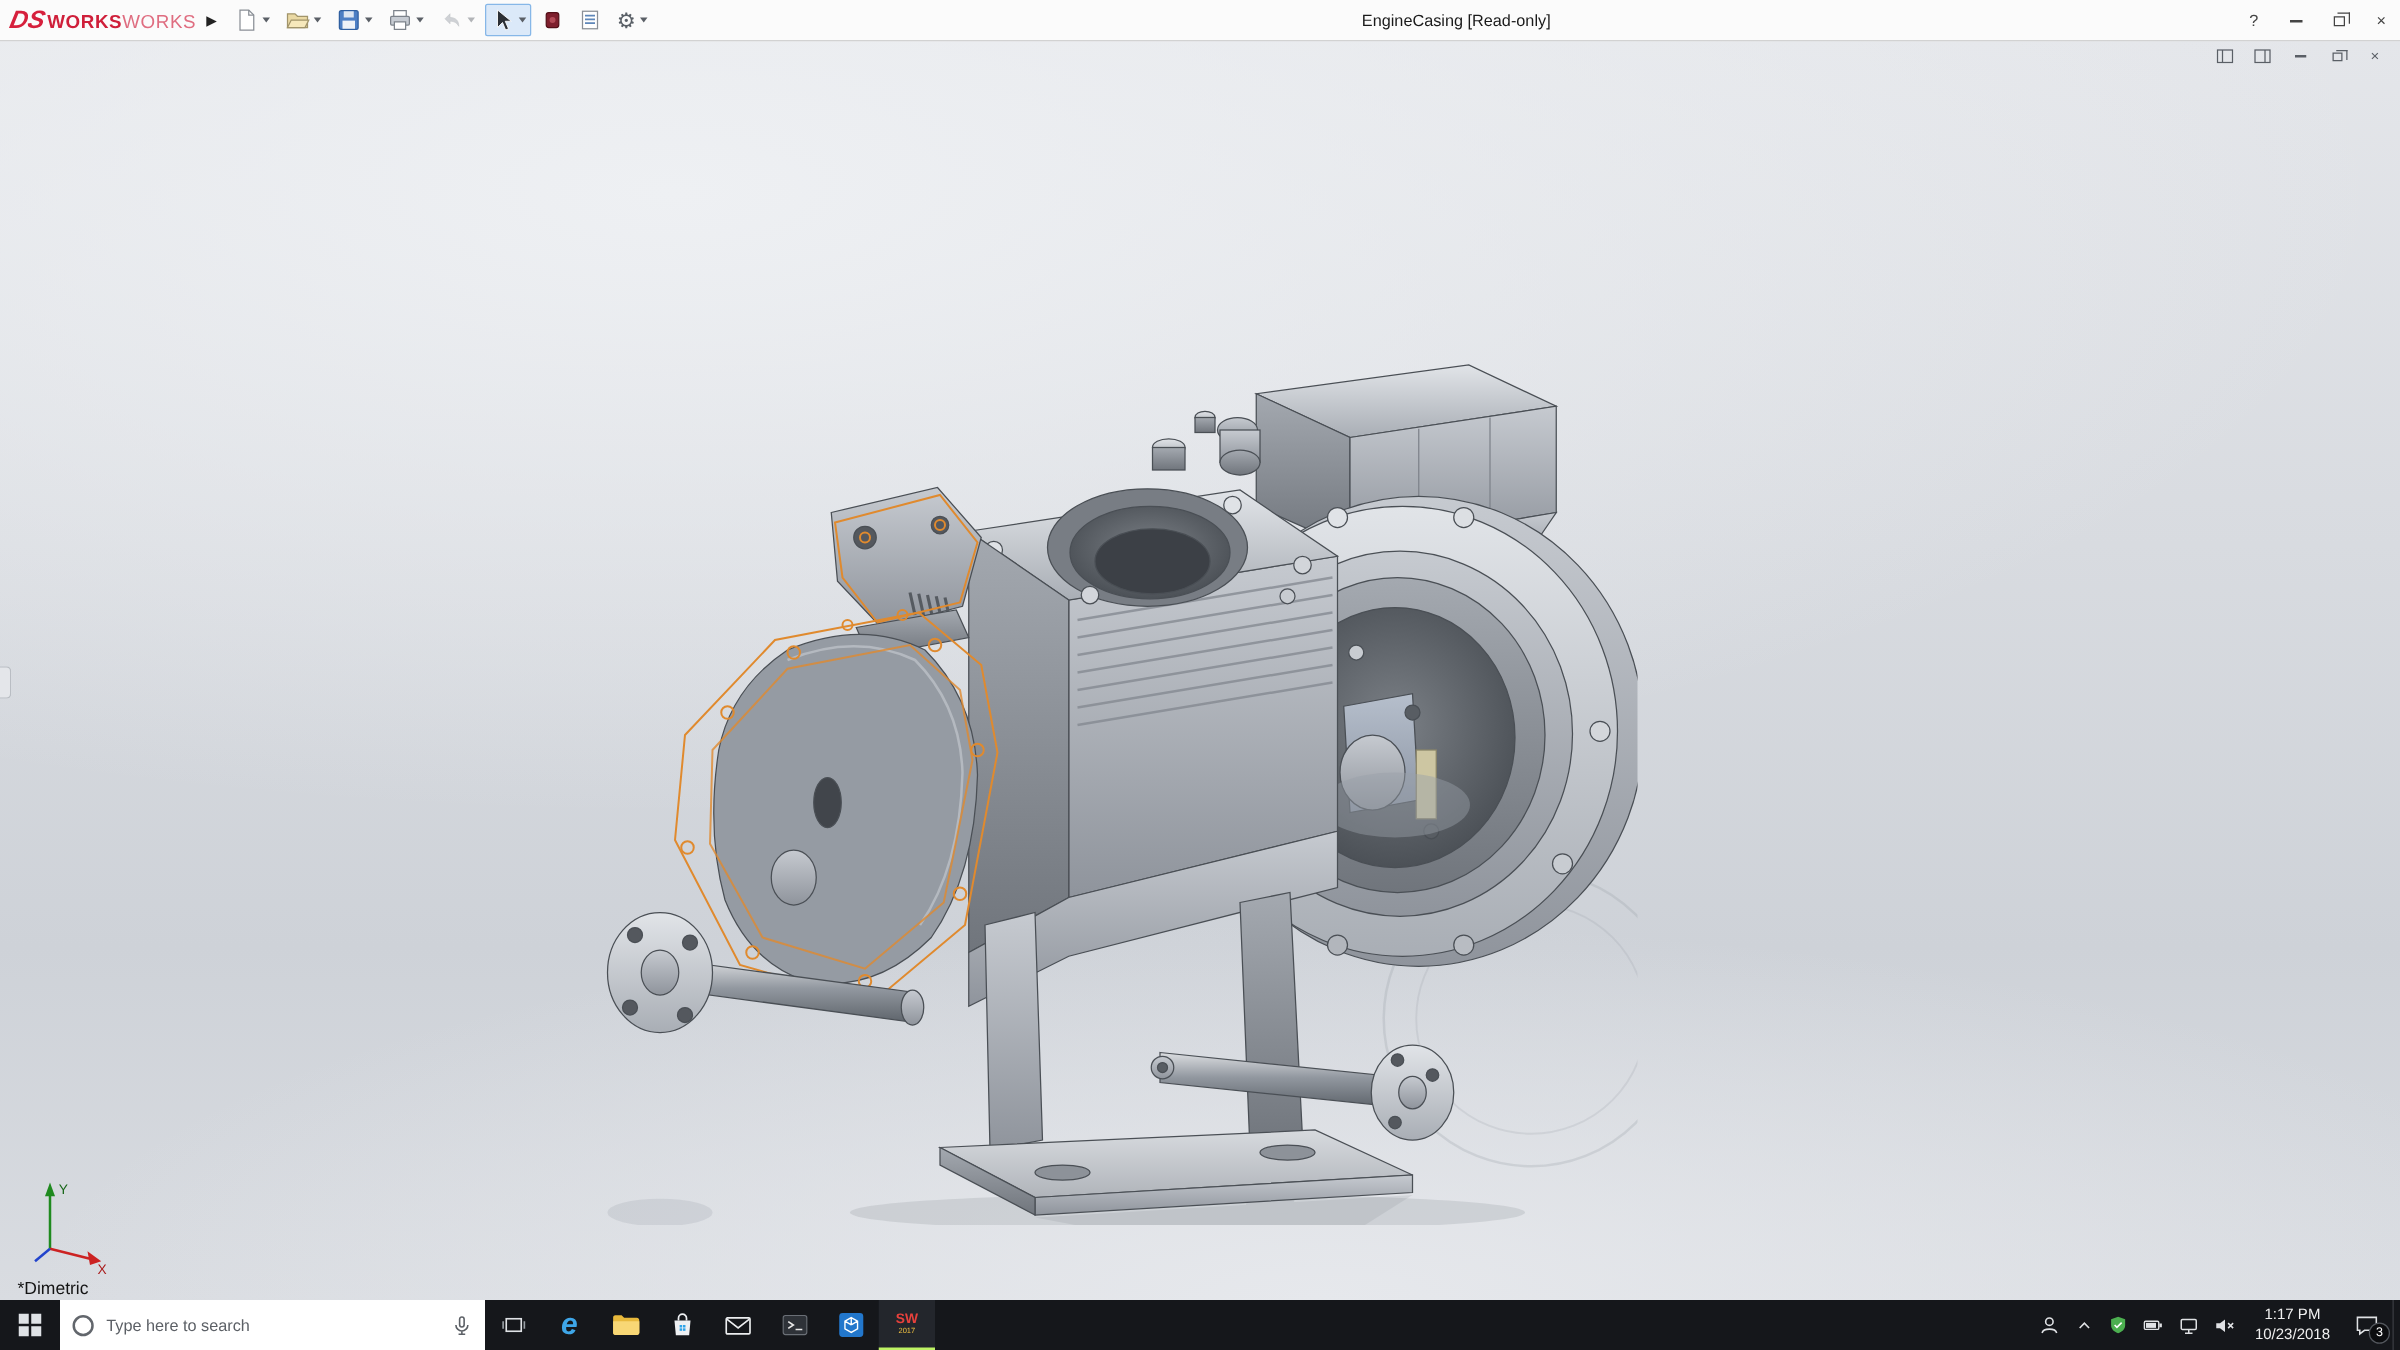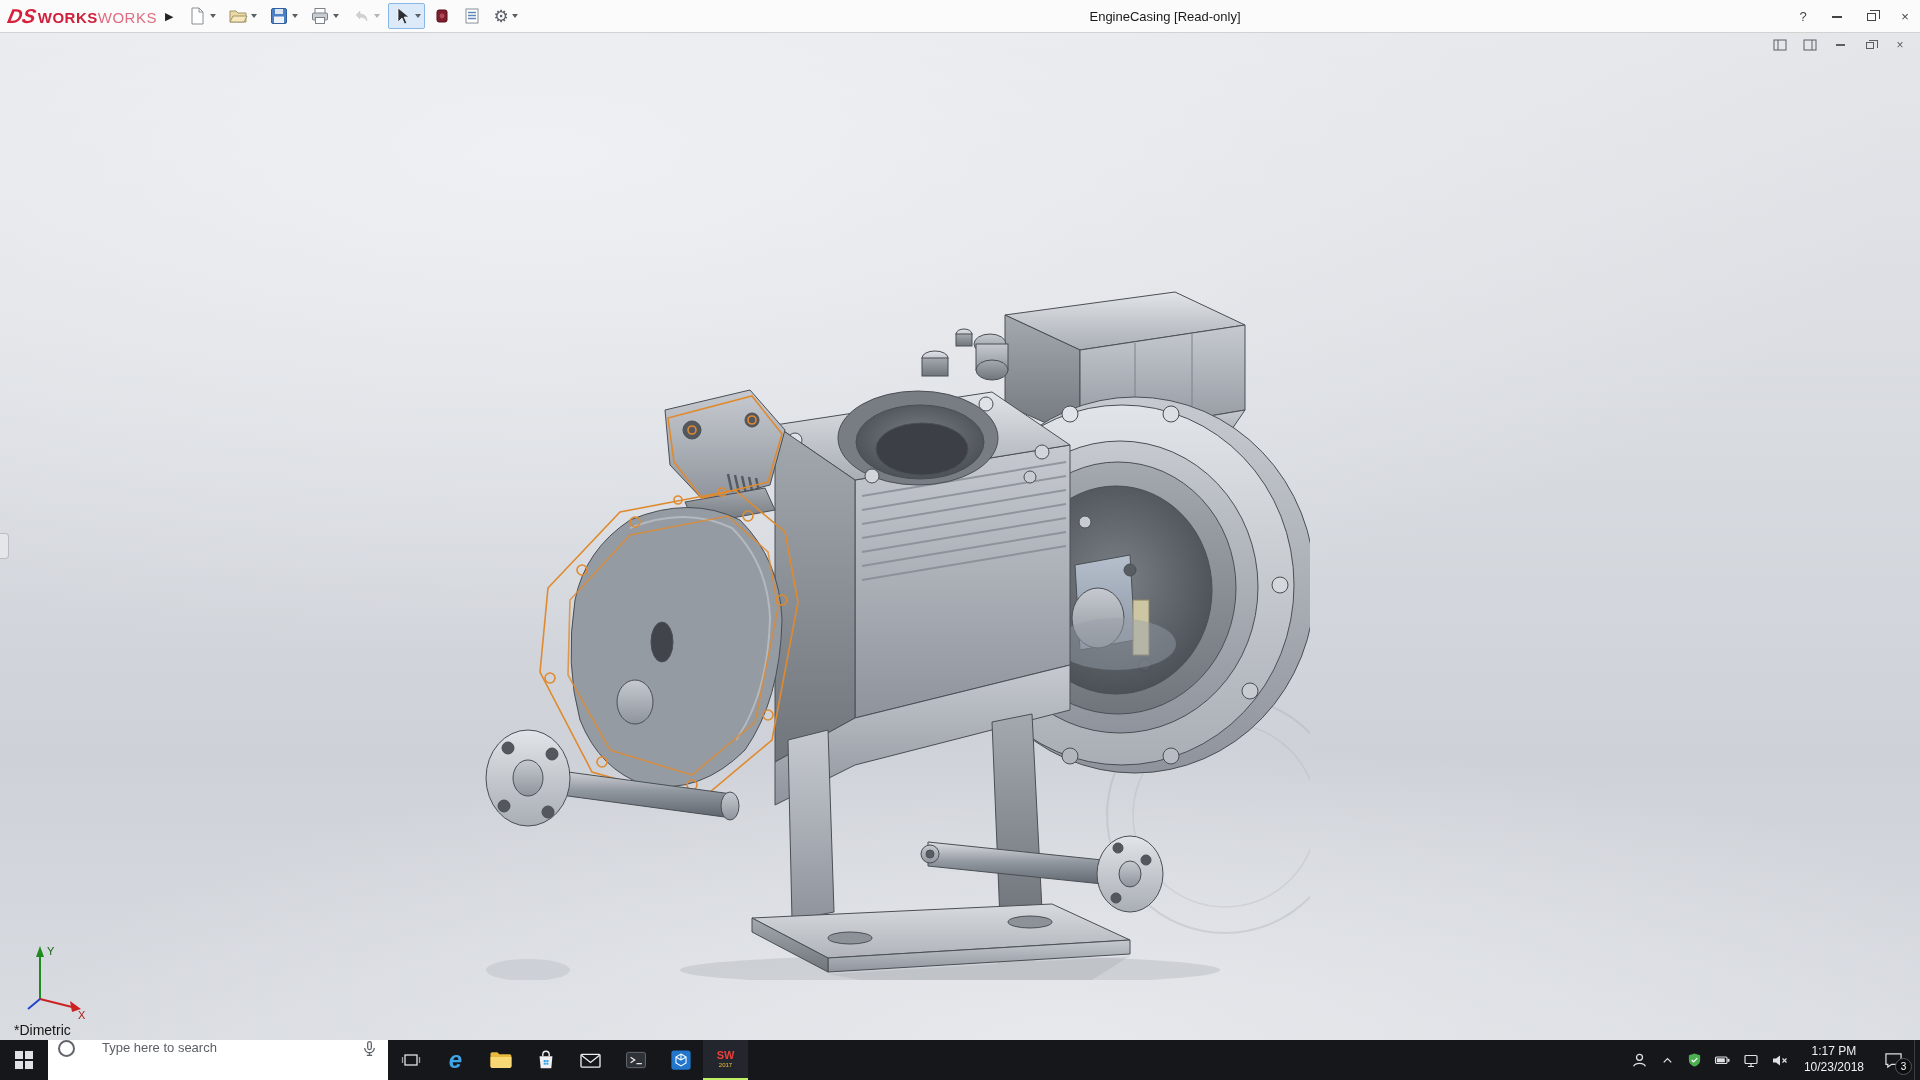--- a/index.html
+++ b/index.html
@@ -40,21 +40,21 @@
   .left-tab{position:absolute;left:0;top:500px;width:9px;height:26px;background:#e4e6ea;border:1px solid #b9bdc3;border-left:none;border-radius:0 4px 4px 0;cursor:pointer}
   .model-svg{position:absolute;left:430px;top:237px;width:880px;height:710px}
   .triad{position:absolute;left:20px;top:908px;width:70px;height:80px}
   .view-label{position:absolute;left:14px;bottom:2px;font-size:14px;color:#141414}
 
   
   .taskbar{position:absolute;bottom:0;left:0;width:1920px;height:40px;background:#15171b;display:flex;align-items:stretch;z-index:40}
   .tb-start{width:48px;display:flex;align-items:center;justify-content:center;background:none;border:none;cursor:pointer}
   .win-logo{display:grid;grid-template-columns:8px 8px;grid-template-rows:8px 8px;gap:1.5px}
   .win-logo span{background:#dfe2e6}
-  .searchbox{width:340px;background:#ffffff;display:flex;align-items:flex-start;padding:0 10px;gap:27px}
+  .searchbox{width:340px;background:#ffffff;display:flex;align-items:center;padding:0 10px;gap:10px}
   .searchbox input{flex:1;border:none;outline:none;font-size:13px;color:#333;background:transparent}
   .searchbox input::placeholder{color:#5c6066}
   .cortana-ring{width:17px;height:17px;border:2px solid #62666c;border-radius:50%}
   .tb-app{width:45px;display:flex;flex-direction:column;align-items:center;justify-content:center;background:none;border:none;cursor:pointer;position:relative}
   .tb-app.active{background:#23262c;border-bottom:2px solid #bef264}
   .edge-glyph{font-size:24px;font-weight:bold;font-style:italic;color:#3ea6e8;line-height:1}
   .sw-label{font-size:11px;font-weight:bold;color:#e8413c;line-height:1}
   .sw-year{font-size:6px;color:#f0c040;line-height:1;margin-top:1px}
   .tray{margin-left:auto;display:flex;align-items:center;gap:12px;padding:0 8px}
   .tray-btn{background:none;border:none;display:flex;align-items:center;justify-content:center;cursor:pointer}

